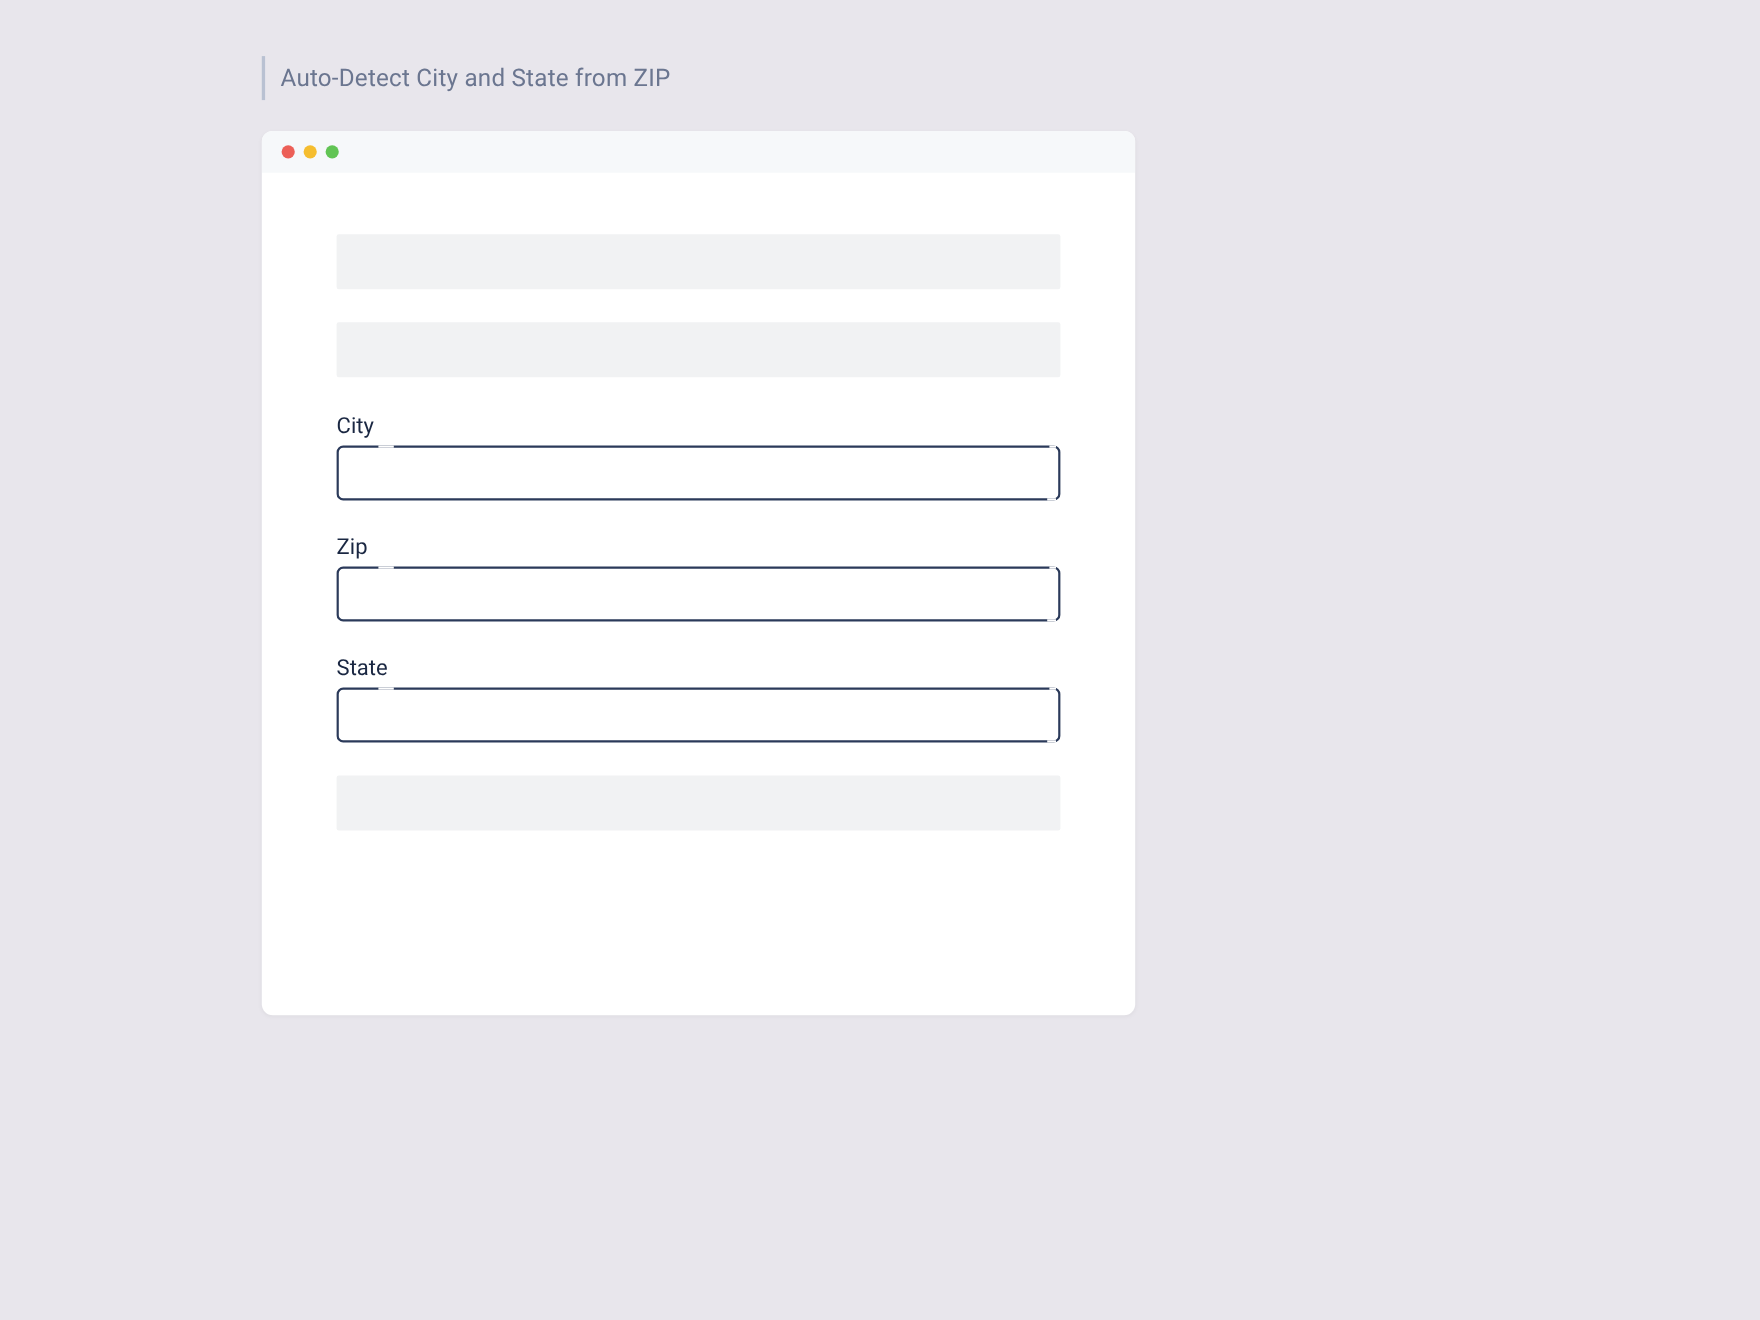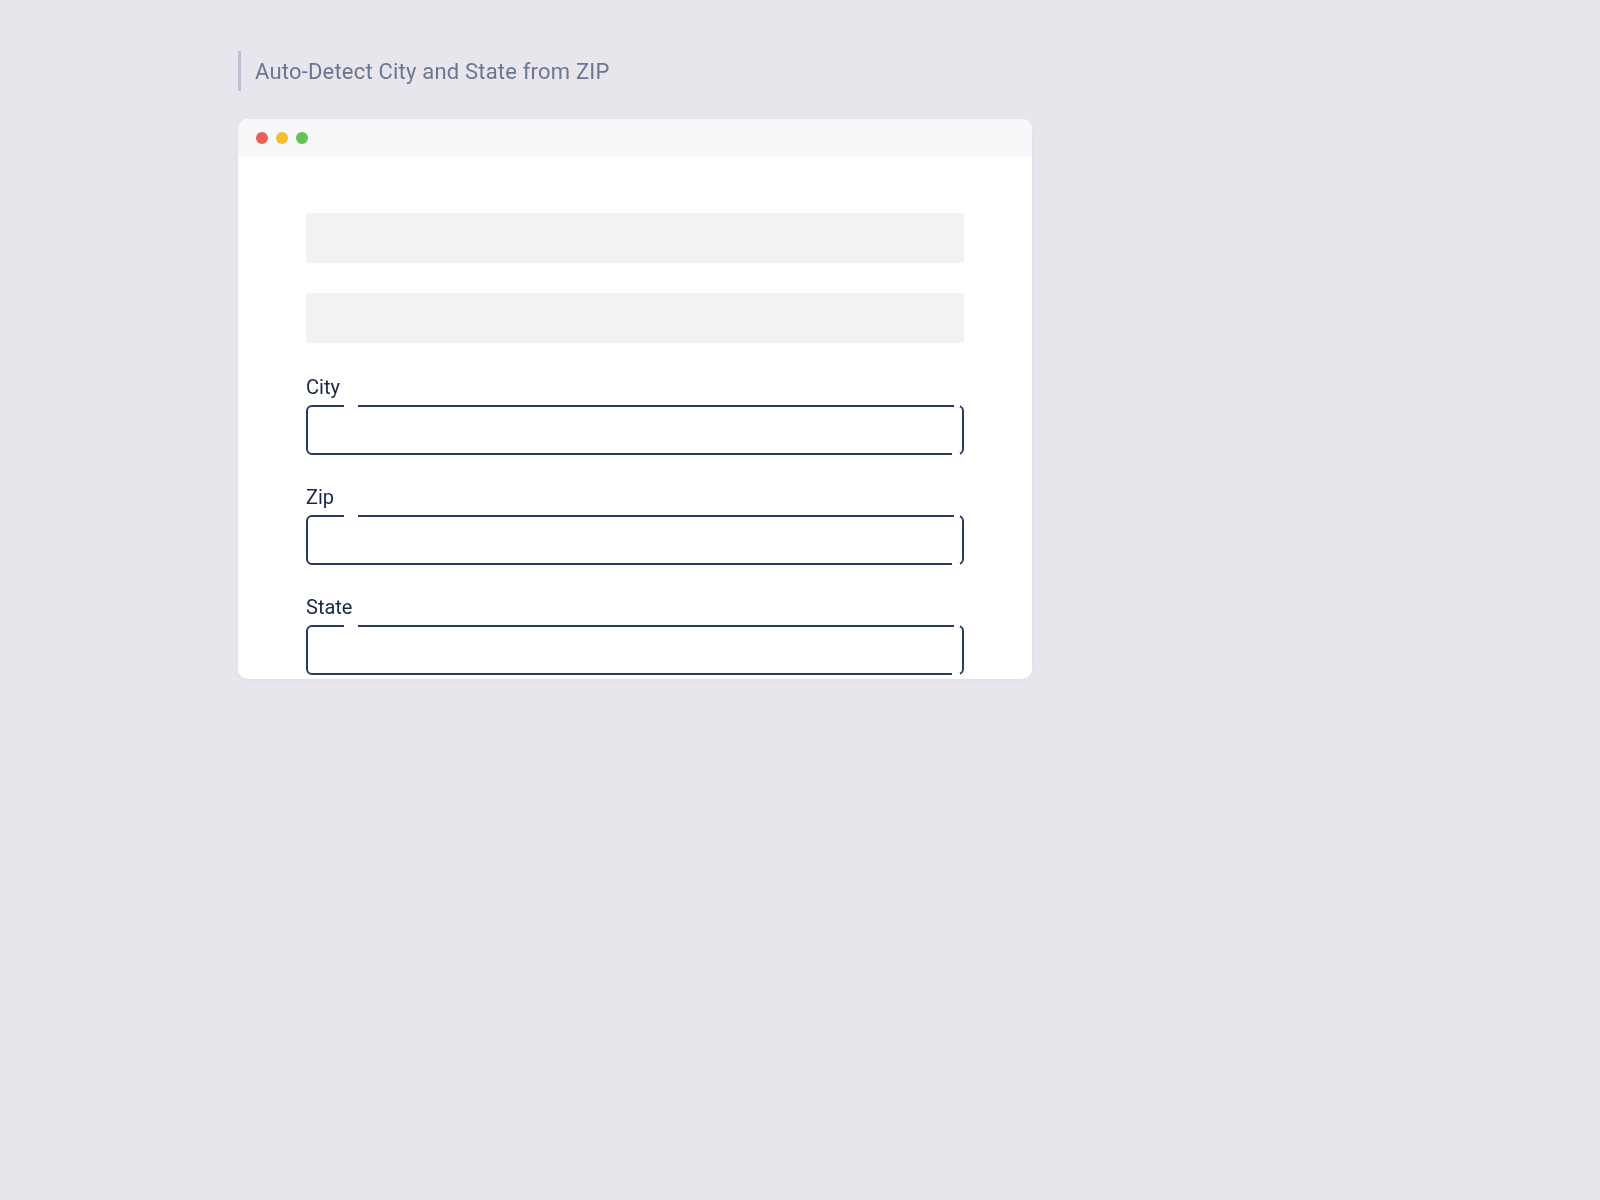--- a/index.html
+++ b/index.html
@@ -31,21 +31,21 @@
       font-size: 22px;
       color: #6b7690;
       font-weight: 400;
       letter-spacing: 0.2px;
     }
     .window {
       position: absolute;
       left: 238px;
       top: 119px;
       width: 794px;
-      height: 560px;
+      height: 804px;
       background: #ffffff;
       border-radius: 10px;
       box-shadow: 0 1px 4px rgba(0,0,0,0.04);
       overflow: hidden;
     }
     .titlebar {
       height: 38px;
       background: #f6f8fa;
       display: flex;
       align-items: center;

